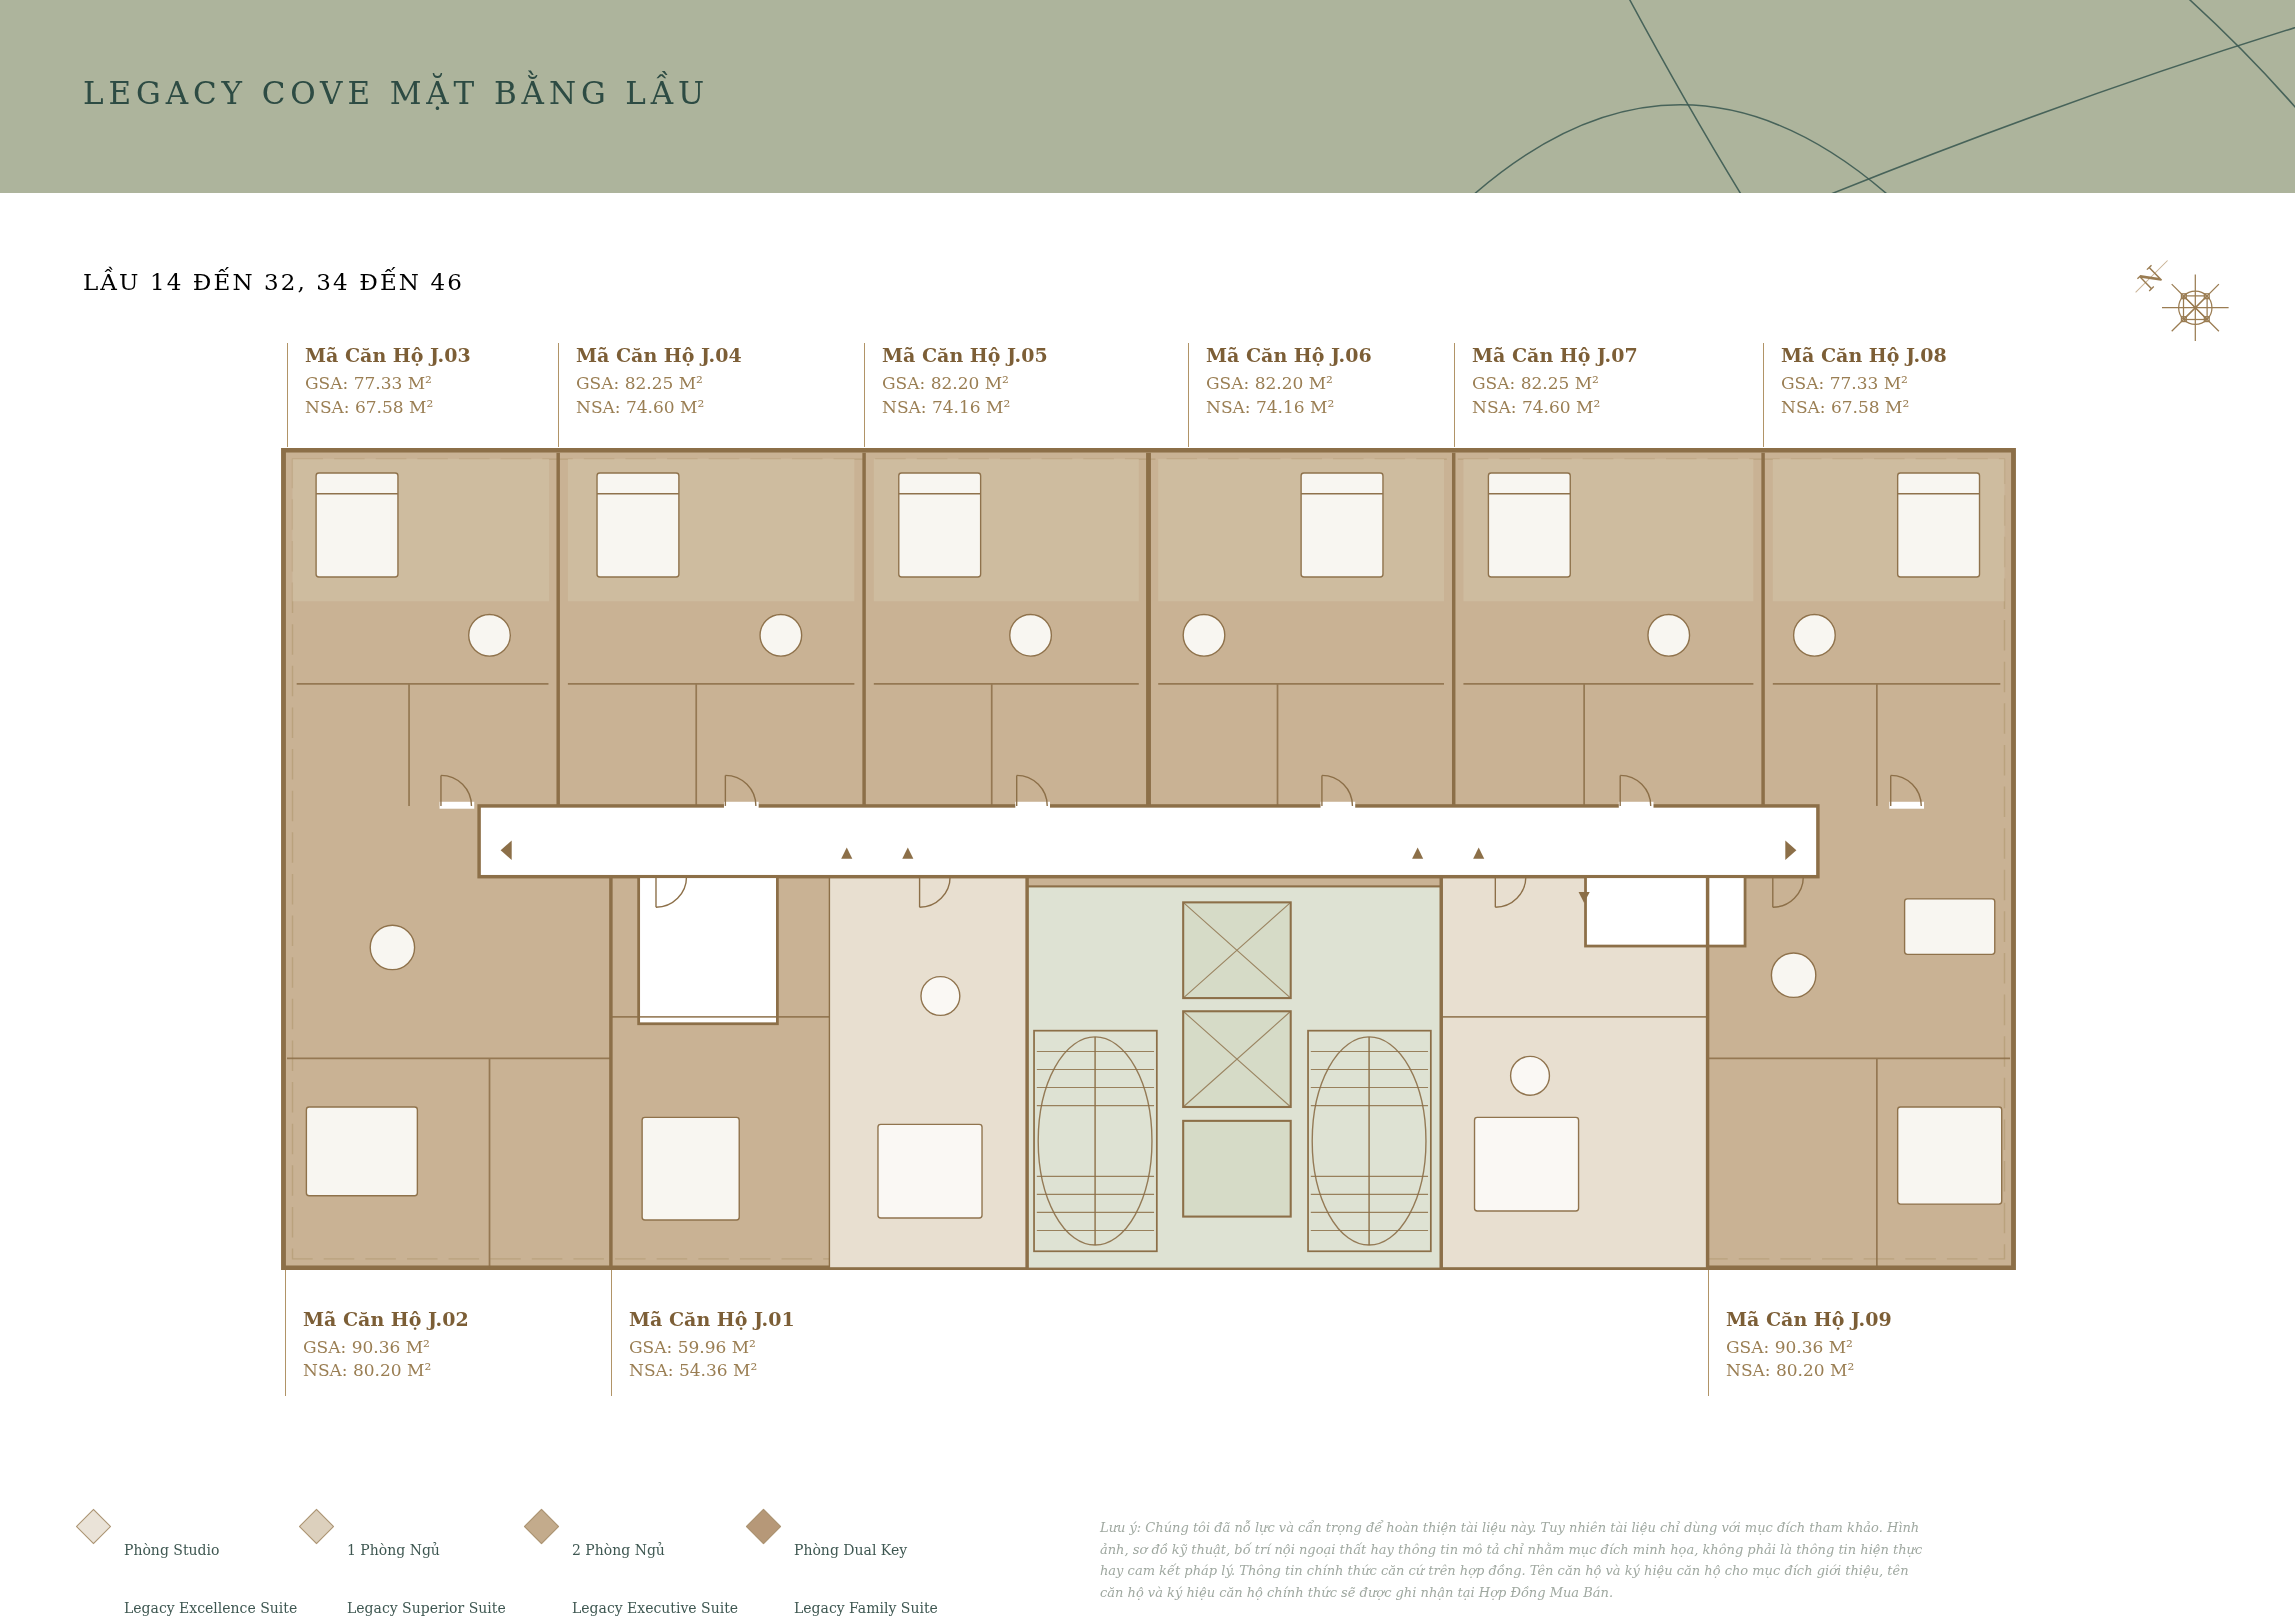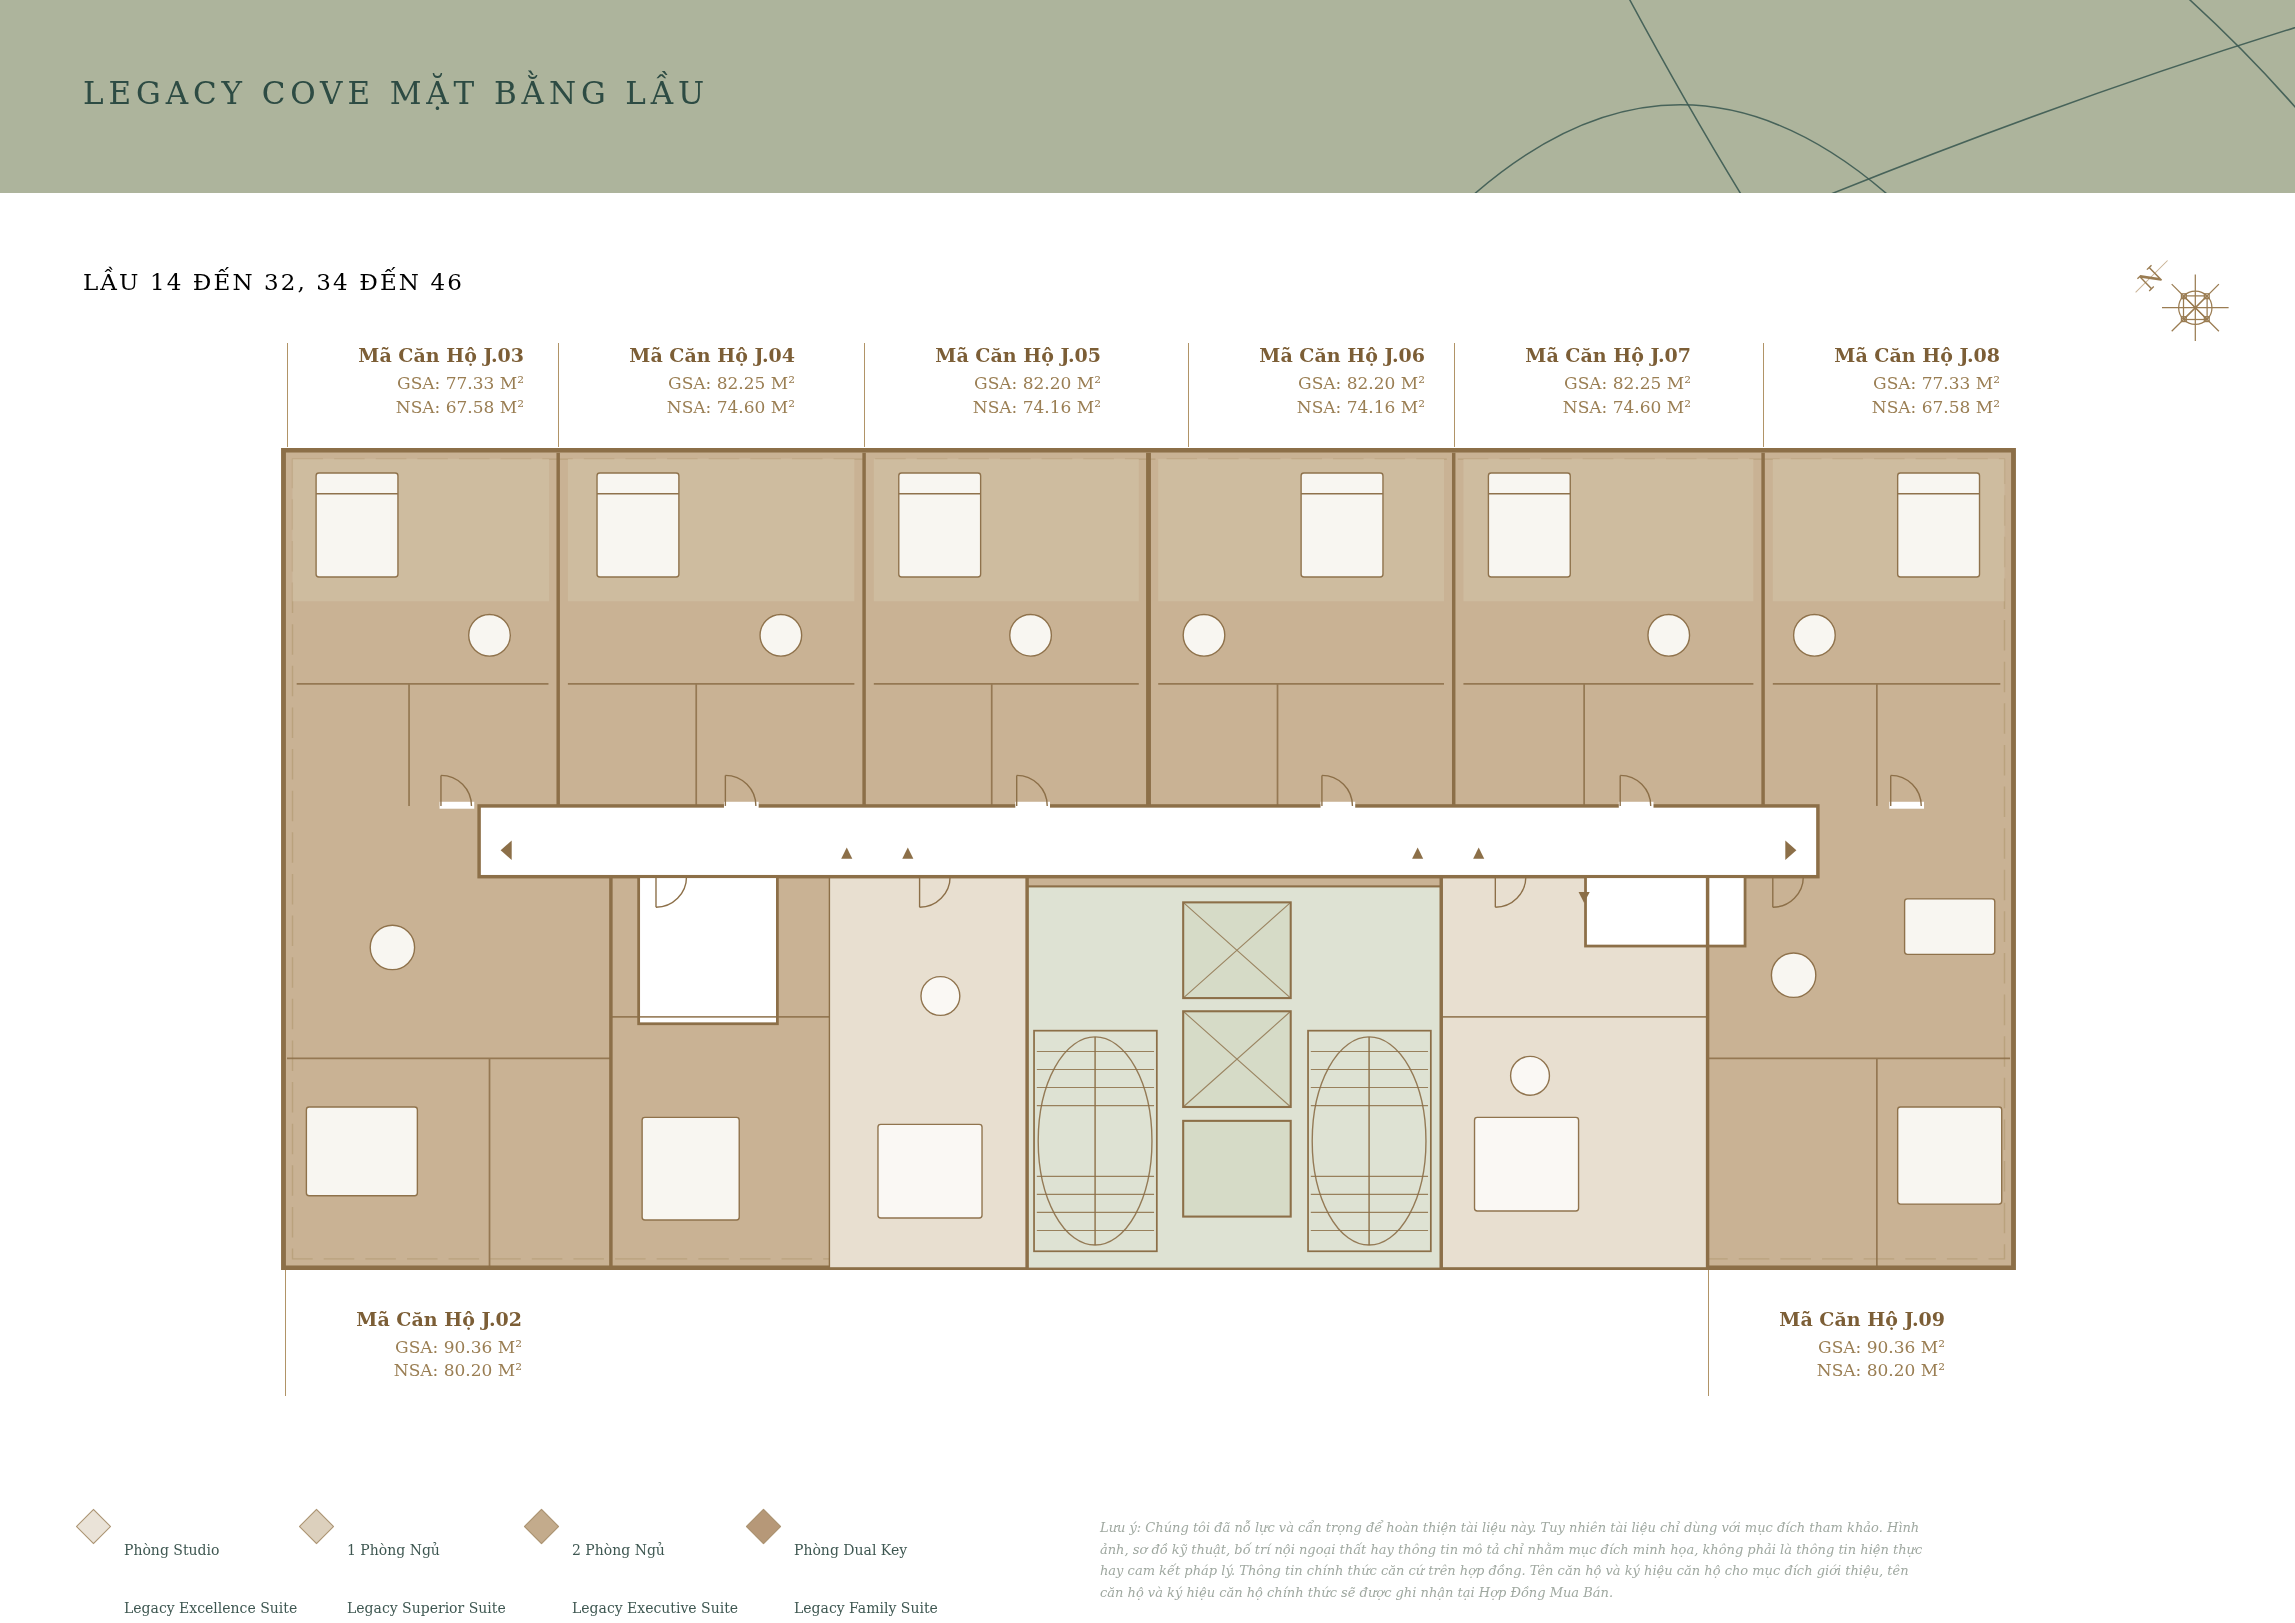--- a/index.html
+++ b/index.html
@@ -17,23 +17,22 @@
   .subtitle{
     position:absolute;left:83px;top:237px;font-size:23px;letter-spacing:2.1px;
     color:#000000;white-space:nowrap;margin-top:32px;
   }
   
   .compass{position:absolute;left:2123px;top:248px;width:146px;height:118px;}
   
   .plan{position:absolute;left:281px;top:448px;width:1735px;height:822px;}
   
   .unit-label{
-    position:absolute;border-left:1.4px solid #b19467;padding-left:28px;width:208px;
+    position:absolute;border-left:1.4px solid #b19467;padding-left:17px;width:208px;
     white-space:nowrap;
-    text-align:right;
   }
   .unit-label.top{top:343px;height:104px;}
   .unit-label.bottom{top:1270px;height:126px;}
   .unit-label.bottom .txt{margin-top:38px;}
   .unit-code{font-size:19px;font-weight:700;color:#7c5e36;margin:1.4px 0 5.6px 0;}
   .unit-val{font-size:17px;color:#9a7e53;line-height:23.6px;}
   
   .legend-item{position:absolute;top:1504px;height:60px;padding-left:46px;}
   .legend-swatch{
     position:absolute;left:2.8px;top:9.7px;width:23px;height:23px;transform:rotate(45deg);
@@ -306,20 +305,27 @@
       </div>
   </div>
 
   <div class="unit-label bottom" style="left:285px">
     <div class="txt">
         <div class="unit-code">Mã Căn Hộ J.02</div>
     <div class="unit-val">GSA: 90.36 M²</div>
     <div class="unit-val">NSA: 80.20 M²</div>
       </div>
   </div>
+  <div class="unit-label bottom" style="left:611px">
+    <div class="txt">
+        <div class="unit-code">Mã Căn Hộ J.01</div>
+    <div class="unit-val">GSA: 59.96 M²</div>
+    <div class="unit-val">NSA: 54.36 M²</div>
+      </div>
+  </div>
   <div class="unit-label bottom" style="left:1708px">
     <div class="txt">
         <div class="unit-code">Mã Căn Hộ J.09</div>
     <div class="unit-val">GSA: 90.36 M²</div>
     <div class="unit-val">NSA: 80.20 M²</div>
       </div>
   </div>
 
   <div class="legend-item" style="left:78px">
     <span class="legend-swatch s0"></span>

